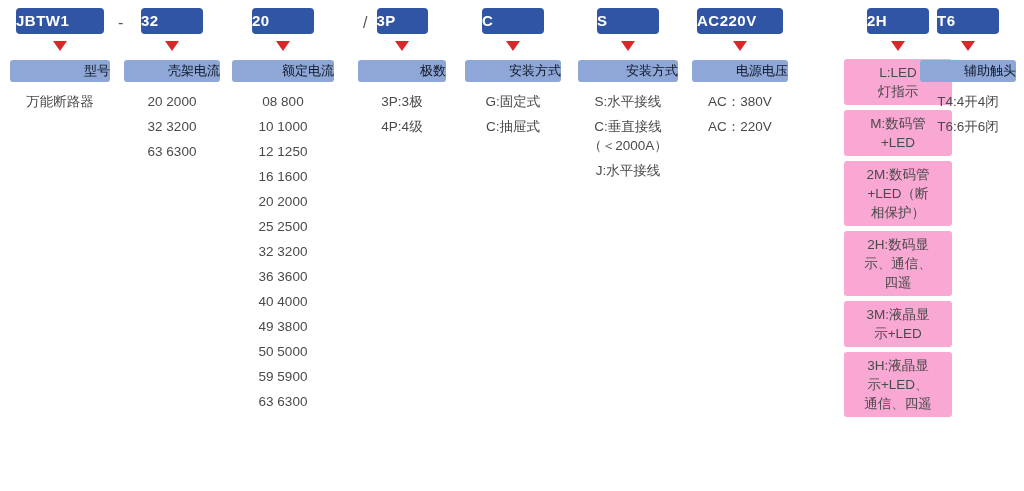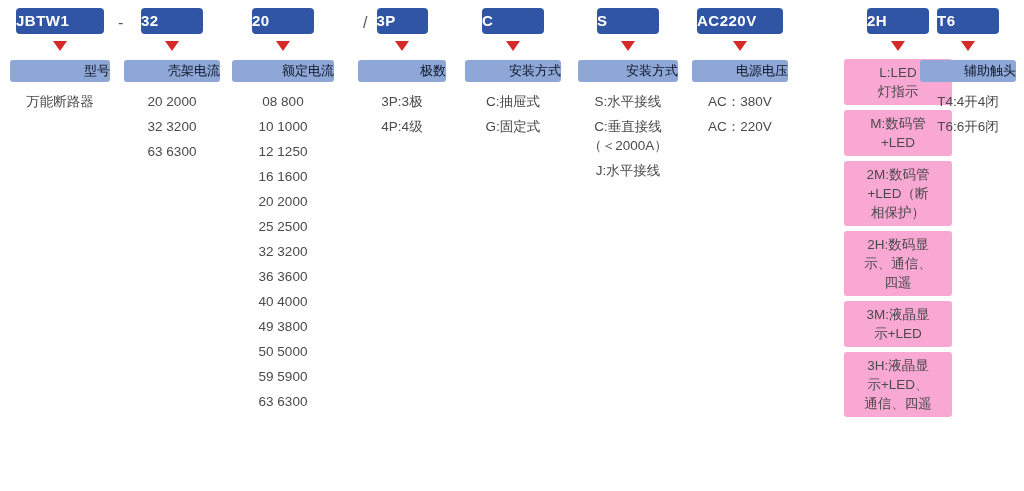--- a/index.html
+++ b/index.html
@@ -140,22 +140,22 @@
       <div class="options">
         <div class="option plain">3P:3极</div>
         <div class="option plain">4P:4级</div>
       </div>
     </div>
     <div class="column" style="left: 465px; width: 96px;">
       <div class="code-box" style="width: 62px;">C</div>
       <div class="arrow"></div>
       <div class="title-box">安装方式</div>
       <div class="options">
+        <div class="option plain">G:固定式</div>
         <div class="option plain">C:抽屉式</div>
-        <div class="option plain">G:固定式</div>
       </div>
     </div>
     <div class="column" style="left: 578px; width: 100px;">
       <div class="code-box" style="width: 62px;">S</div>
       <div class="arrow"></div>
       <div class="title-box">安装方式</div>
       <div class="options">
         <div class="option plain">S:水平接线</div>
         <div class="option plain">C:垂直接线
 （＜2000A）</div>

